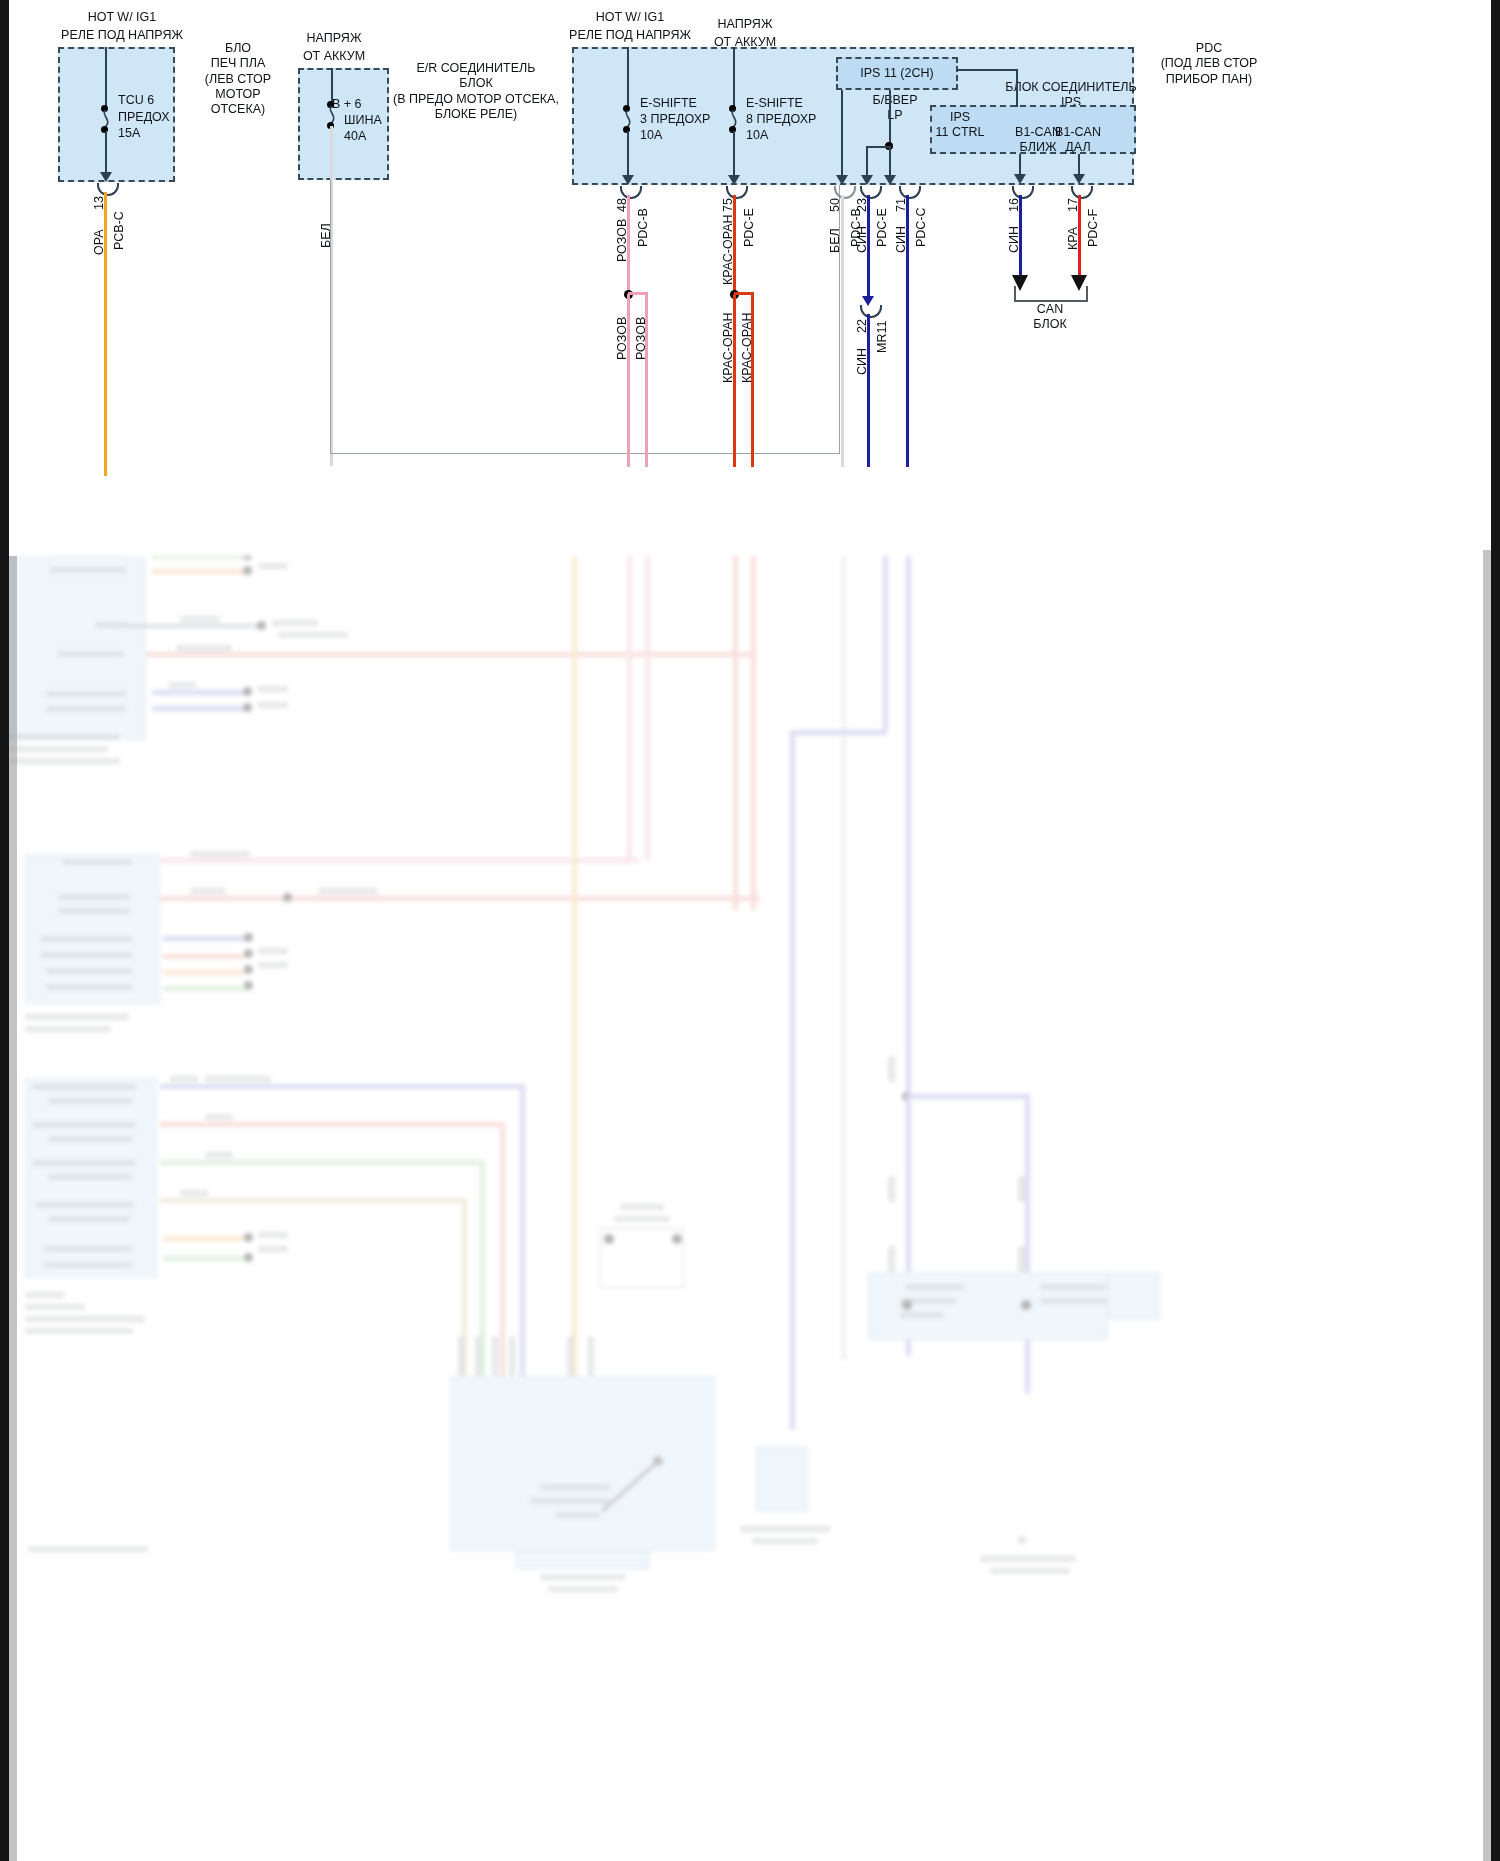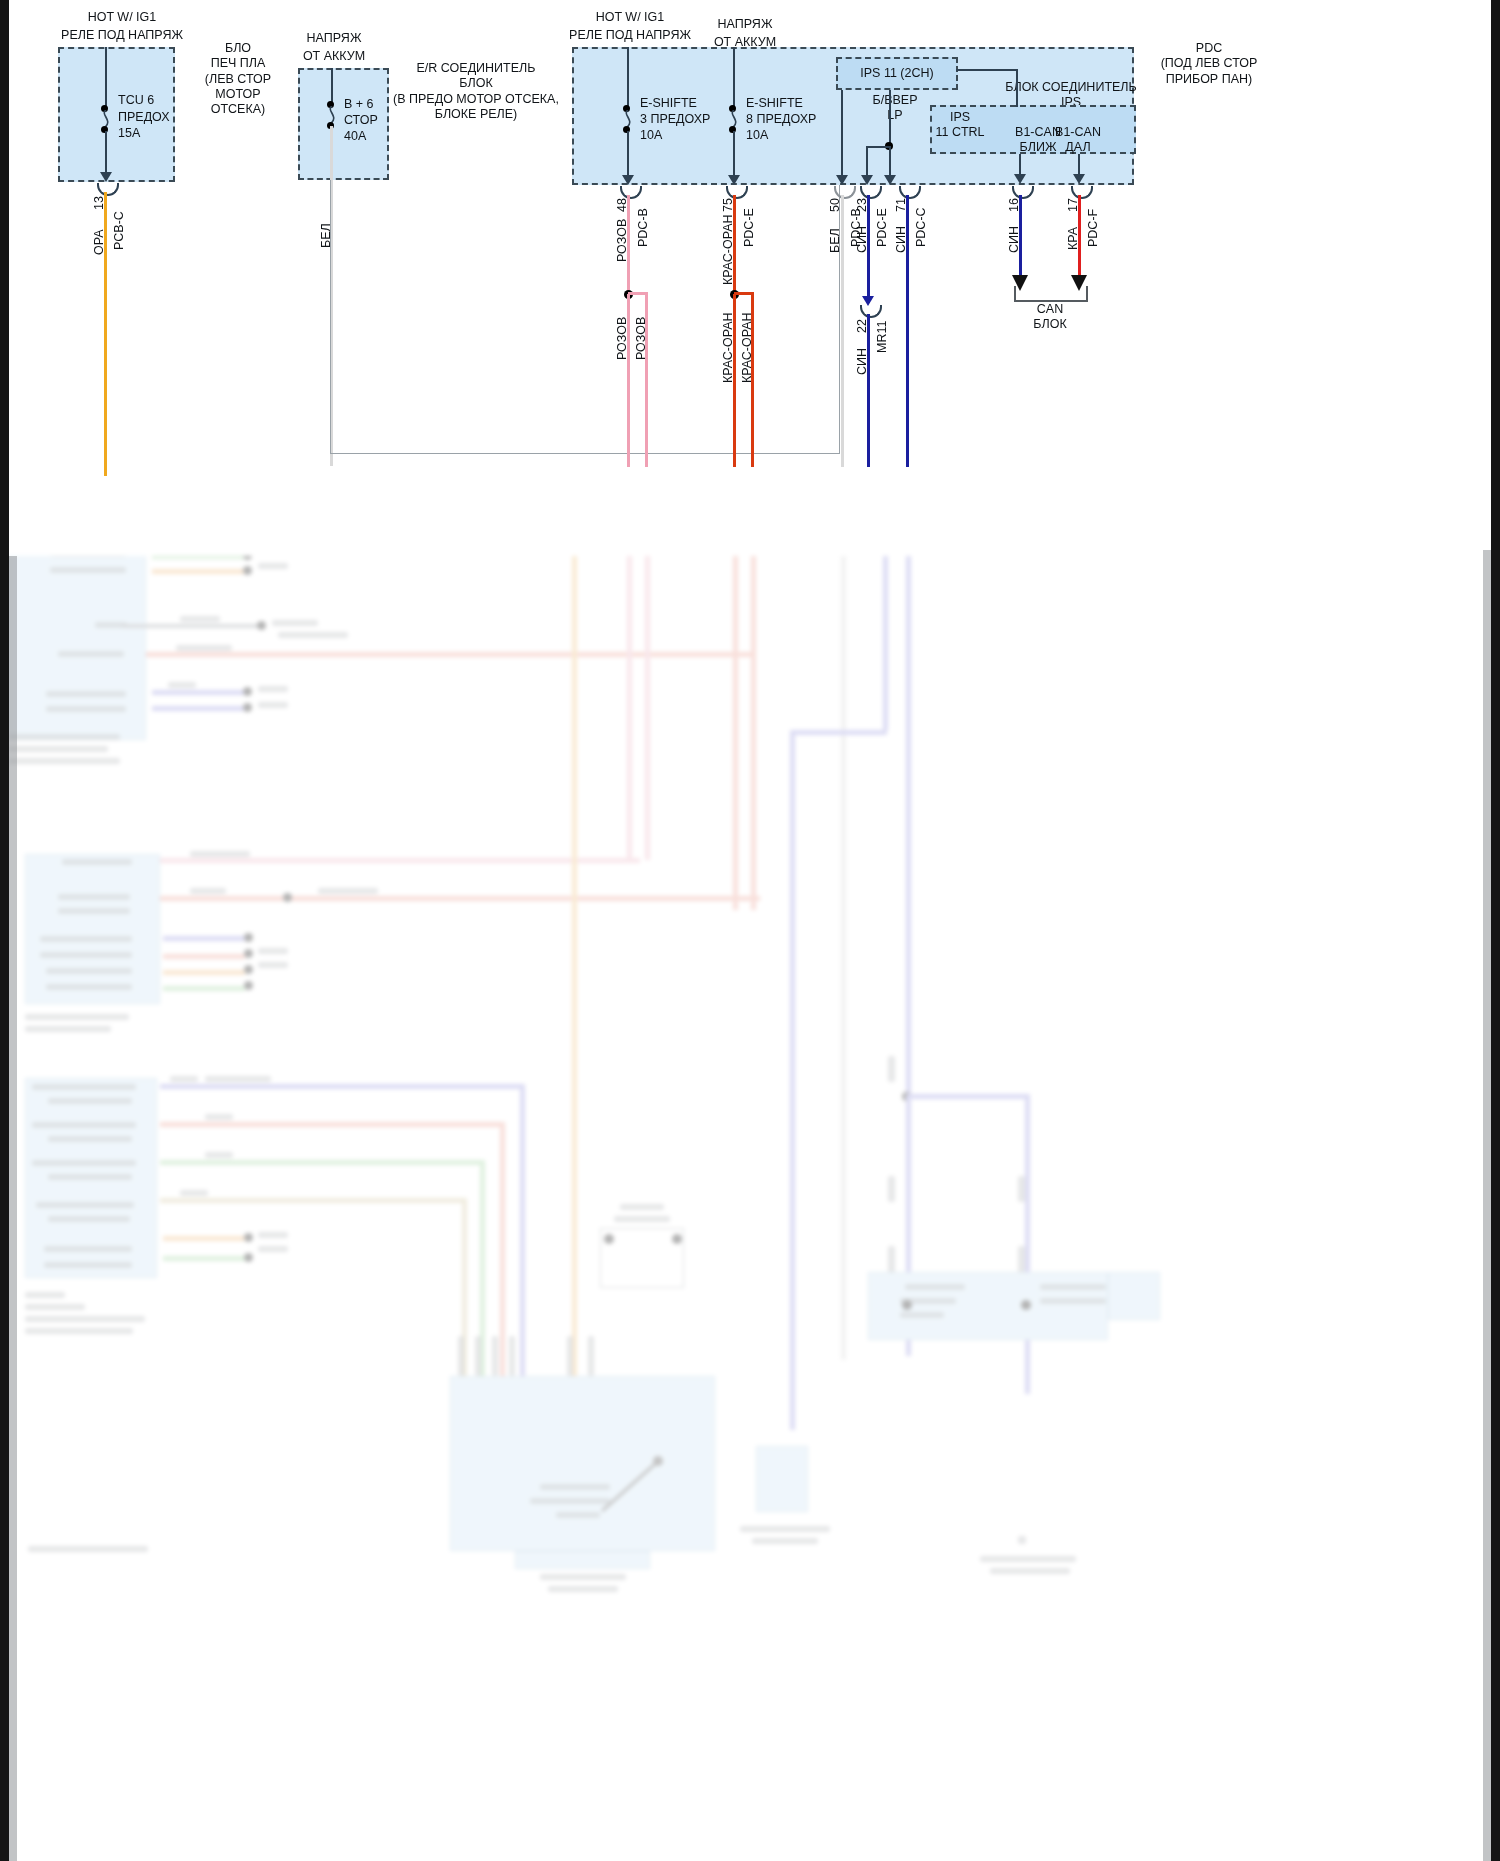--- a/index.html
+++ b/index.html
@@ -84,22 +84,22 @@
     <div class="lbl" style="left:391px;top:61px;width:170px;">E/R СОЕДИНИТЕЛЬ
 БЛОК
 (В ПРЕДО МОТОР ОТСЕКА,
 БЛОКЕ РЕЛЕ)</div>
     <div class="thin" style="left:331px;top:68px;width:1.6px;height:38px;"></div>
     <div class="dot" style="left:327px;top:101px;width:7px;height:7px;"></div>
     <svg style="position:absolute;left:325px;top:106px;" width="14" height="22">
       <path d="M7 0 C 1 4, 13 10, 7 16 L7 21" stroke="#2e4152" stroke-width="1.6" fill="none"></path>
     </svg>
     <div class="dot" style="left:327px;top:122px;width:7px;height:7px;"></div>
-    <div class="lbl" style="left:344px;top:97px;">B + 6</div>
-    <div class="lbl" style="left:344px;top:113px;">СТОР</div>
+    <div class="lbl" style="left:332px;top:97px;">B + 6</div>
+    <div class="lbl" style="left:344px;top:113px;">ШИНА</div>
     <div class="lbl" style="left:344px;top:129px;">40A</div>
     <div class="vline" style="left:330px;top:126px;height:340px;background:#d9d9d9;width:3px;"></div>
     <div class="vlbl" style="left:319px;top:248px;">БЕЛ</div>
 
     <div class="whitebox" style="left:330px;top:180px;width:510px;height:274px;border-top:none;"></div>
 
     <div class="lbl c" style="left:525px;top:10px;width:210px;">HOT W/ IG1</div>
     <div class="lbl c" style="left:525px;top:28px;width:210px;">РЕЛЕ ПОД НАПРЯЖ</div>
     <div class="lbl c" style="left:660px;top:17px;width:170px;">НАПРЯЖ</div>
     <div class="lbl c" style="left:660px;top:35px;width:170px;">ОТ АККУМ</div>

